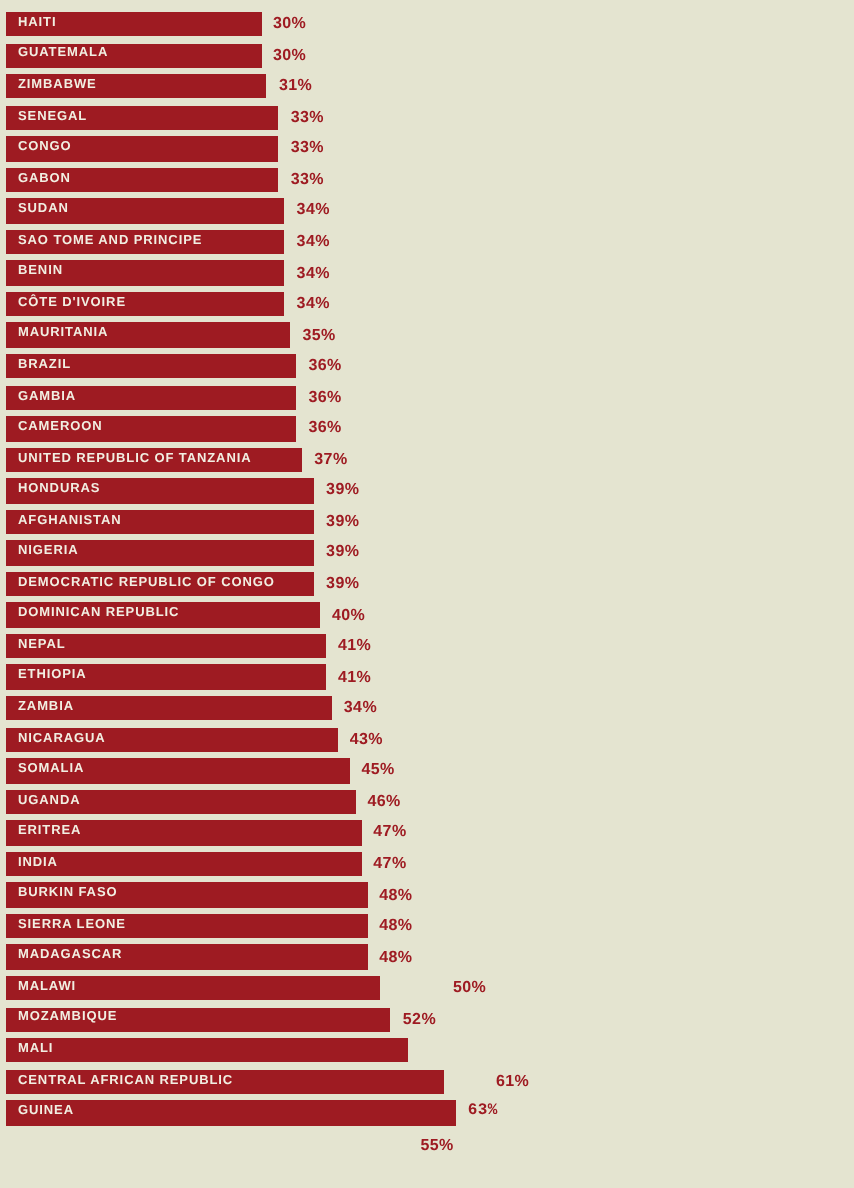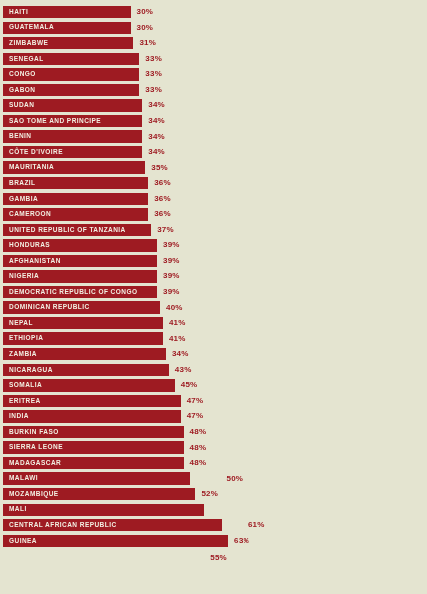--- a/index.html
+++ b/index.html
@@ -211,20 +211,26 @@
       </div>
       <span class="bar-value" style="left: 174.85px;">43%</span>
     </div>
     <div class="bar-row">
       <div class="bar" style="width: 171.75px;">
         <span class="bar-label">SOMALIA</span>
       </div>
       <span class="bar-value" style="left: 180.75px;">45%</span>
     </div>
     <div class="bar-row">
+      <div class="bar" style="width: 174.7px;">
+        <span class="bar-label">UGANDA</span>
+      </div>
+      <span class="bar-value" style="left: 183.7px;">46%</span>
+    </div>
+    <div class="bar-row">
       <div class="bar" style="width: 177.65px;">
         <span class="bar-label">ERITREA</span>
       </div>
       <span class="bar-value" style="left: 186.65px;">47%</span>
     </div>
     <div class="bar-row">
       <div class="bar" style="width: 177.65px;">
         <span class="bar-label">INDIA</span>
       </div>
       <span class="bar-value" style="left: 186.65px;">47%</span>

